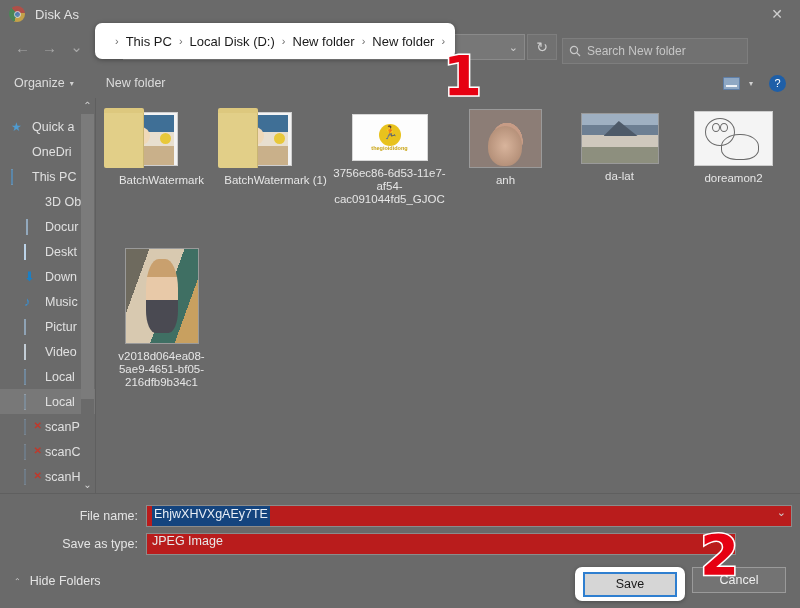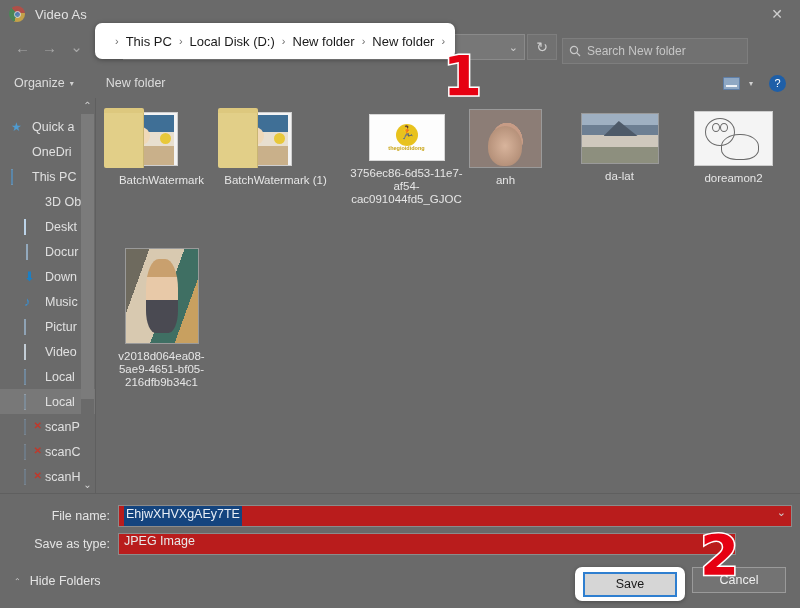--- a/index.html
+++ b/index.html
@@ -172,21 +172,21 @@
   .thumb-dor .head{position:absolute;left:10px;top:6px;width:30px;height:28px;border:1.4px solid #6a6a6a;border-radius:50%;}
   .thumb-dor .body{position:absolute;left:26px;top:22px;width:38px;height:26px;border:1.4px solid #6a6a6a;border-radius:48% 48% 40% 40%;}
   .thumb-dor .e1{position:absolute;left:17px;top:11px;width:8px;height:9px;border:1.2px solid #6a6a6a;border-radius:50%;}
   .thumb-dor .e2{position:absolute;left:25px;top:11px;width:8px;height:9px;border:1.2px solid #6a6a6a;border-radius:50%;}
   .thumb-v2018 { width:74px; height:96px; border:1px solid #9a9a9a; position:relative;
      background: linear-gradient(110deg,#6e6a5e 0 22%, #d8c9b0 22% 55%, #3f6f63 55% 78%, #c8a060 78% 100%);}
   .thumb-v2018:before{content:"";position:absolute;left:20px;top:10px;width:32px;height:74px;border-radius:40% 40% 30% 30%;
      background: linear-gradient(#c9a06e 0 24%, #e8c9a8 24% 56%, #4a4a52 56% 100%);}
   
   #formarea { position: absolute; top: 493px; left: 0; width: 800px; height: 115px; }
-  .frow { display: flex; align-items: center; height: 22px; }
+  .frow { display: flex; align-items: center; height: 22px; padding-left: 28px; }
   #row-name { position: absolute; top: 12px; left: 0; width: 800px; }
   #row-type { position: absolute; top: 40px; left: 0; width: 744px; }
   .flabel { width: 118px; text-align: right; font-size: 12.5px; color: #e4e4e4; padding-right: 8px; }
   .fctrl {
     flex: 1; margin-right: 8px; height: 22px; background: #b91c1c; border: 1px solid #8b8b8b;
     display: flex; padding: 0 5px; font-size: 12.5px; color: #e8e8e8;
   }
   #filename-value { background: #14447e; color: #e8eef6; padding: 1px 2px; }
   .fctrl .chev { margin-left: auto; font-size: 11px; color: #d0d0d0; }
   #hide-folders {
@@ -221,21 +221,21 @@
 </head>
 <body>
 
 <div id="dialog">
 
   <div id="titlebar">
     <div id="chrome-icon">
       <div class="ring"></div>
         <div class="core"></div>
     </div>
-    <div id="title-text">Video As</div>
+    <div id="title-text">Disk As</div>
     <div id="close-btn">✕</div>
   </div>
 
   <div id="navbar">
     <div class="navbtn" id="nav-back">←</div>
     <div class="navbtn">→</div>
     <div class="navbtn">⌄</div>
     <div class="navbtn">↑</div>
 
     <div id="addressbar">
@@ -305,26 +305,26 @@
         </div>
         <div class="sb-item">
           <span class="sbic"><span class="ic-pc"></span></span>
           <span>This PC</span>
         </div>
         <div class="sb-item indent">
           <span class="sbic"><span class="ic-3d"></span></span>
           <span>3D Ob</span>
         </div>
         <div class="sb-item indent">
+          <span class="sbic"><span class="ic-doc"></span></span>
+          <span>Docur</span>
+        </div>
+        <div class="sb-item indent">
           <span class="sbic"><span class="ic-desk"></span></span>
           <span>Deskt</span>
-        </div>
-        <div class="sb-item indent">
-          <span class="sbic"><span class="ic-doc"></span></span>
-          <span>Docur</span>
         </div>
         <div class="sb-item indent">
           <span class="sbic ic-dl">⬇</span>
           <span>Down</span>
         </div>
         <div class="sb-item indent">
           <span class="sbic ic-mus">♪</span>
           <span>Music</span>
         </div>
         <div class="sb-item indent">
@@ -381,21 +381,21 @@
           <div class="folder">
             <div class="back"></div>
               <div class="pic"></div>
               <div class="front"></div>
               <div class="tab"></div>
           </div>
         </div>
         <div class="fcap">BatchWatermark (1)</div>
       </div>
 
-      <div class="fitem" style="left:253px; top:16px;">
+      <div class="fitem" style="left:236px; top:16px;">
         <div class="fthumb thumb-gjoc">
           <div class="dot"></div>
           <div class="txt">thegioididong</div>
         </div>
         <div class="fcap">3756ec86-6d53-11e7-af54-cac091044fd5_GJOC</div>
       </div>
 
       <div class="fitem" style="left:352px; top:11px;">
         <div class="fthumb thumb-anh"></div>
         <div class="fcap">anh</div>

